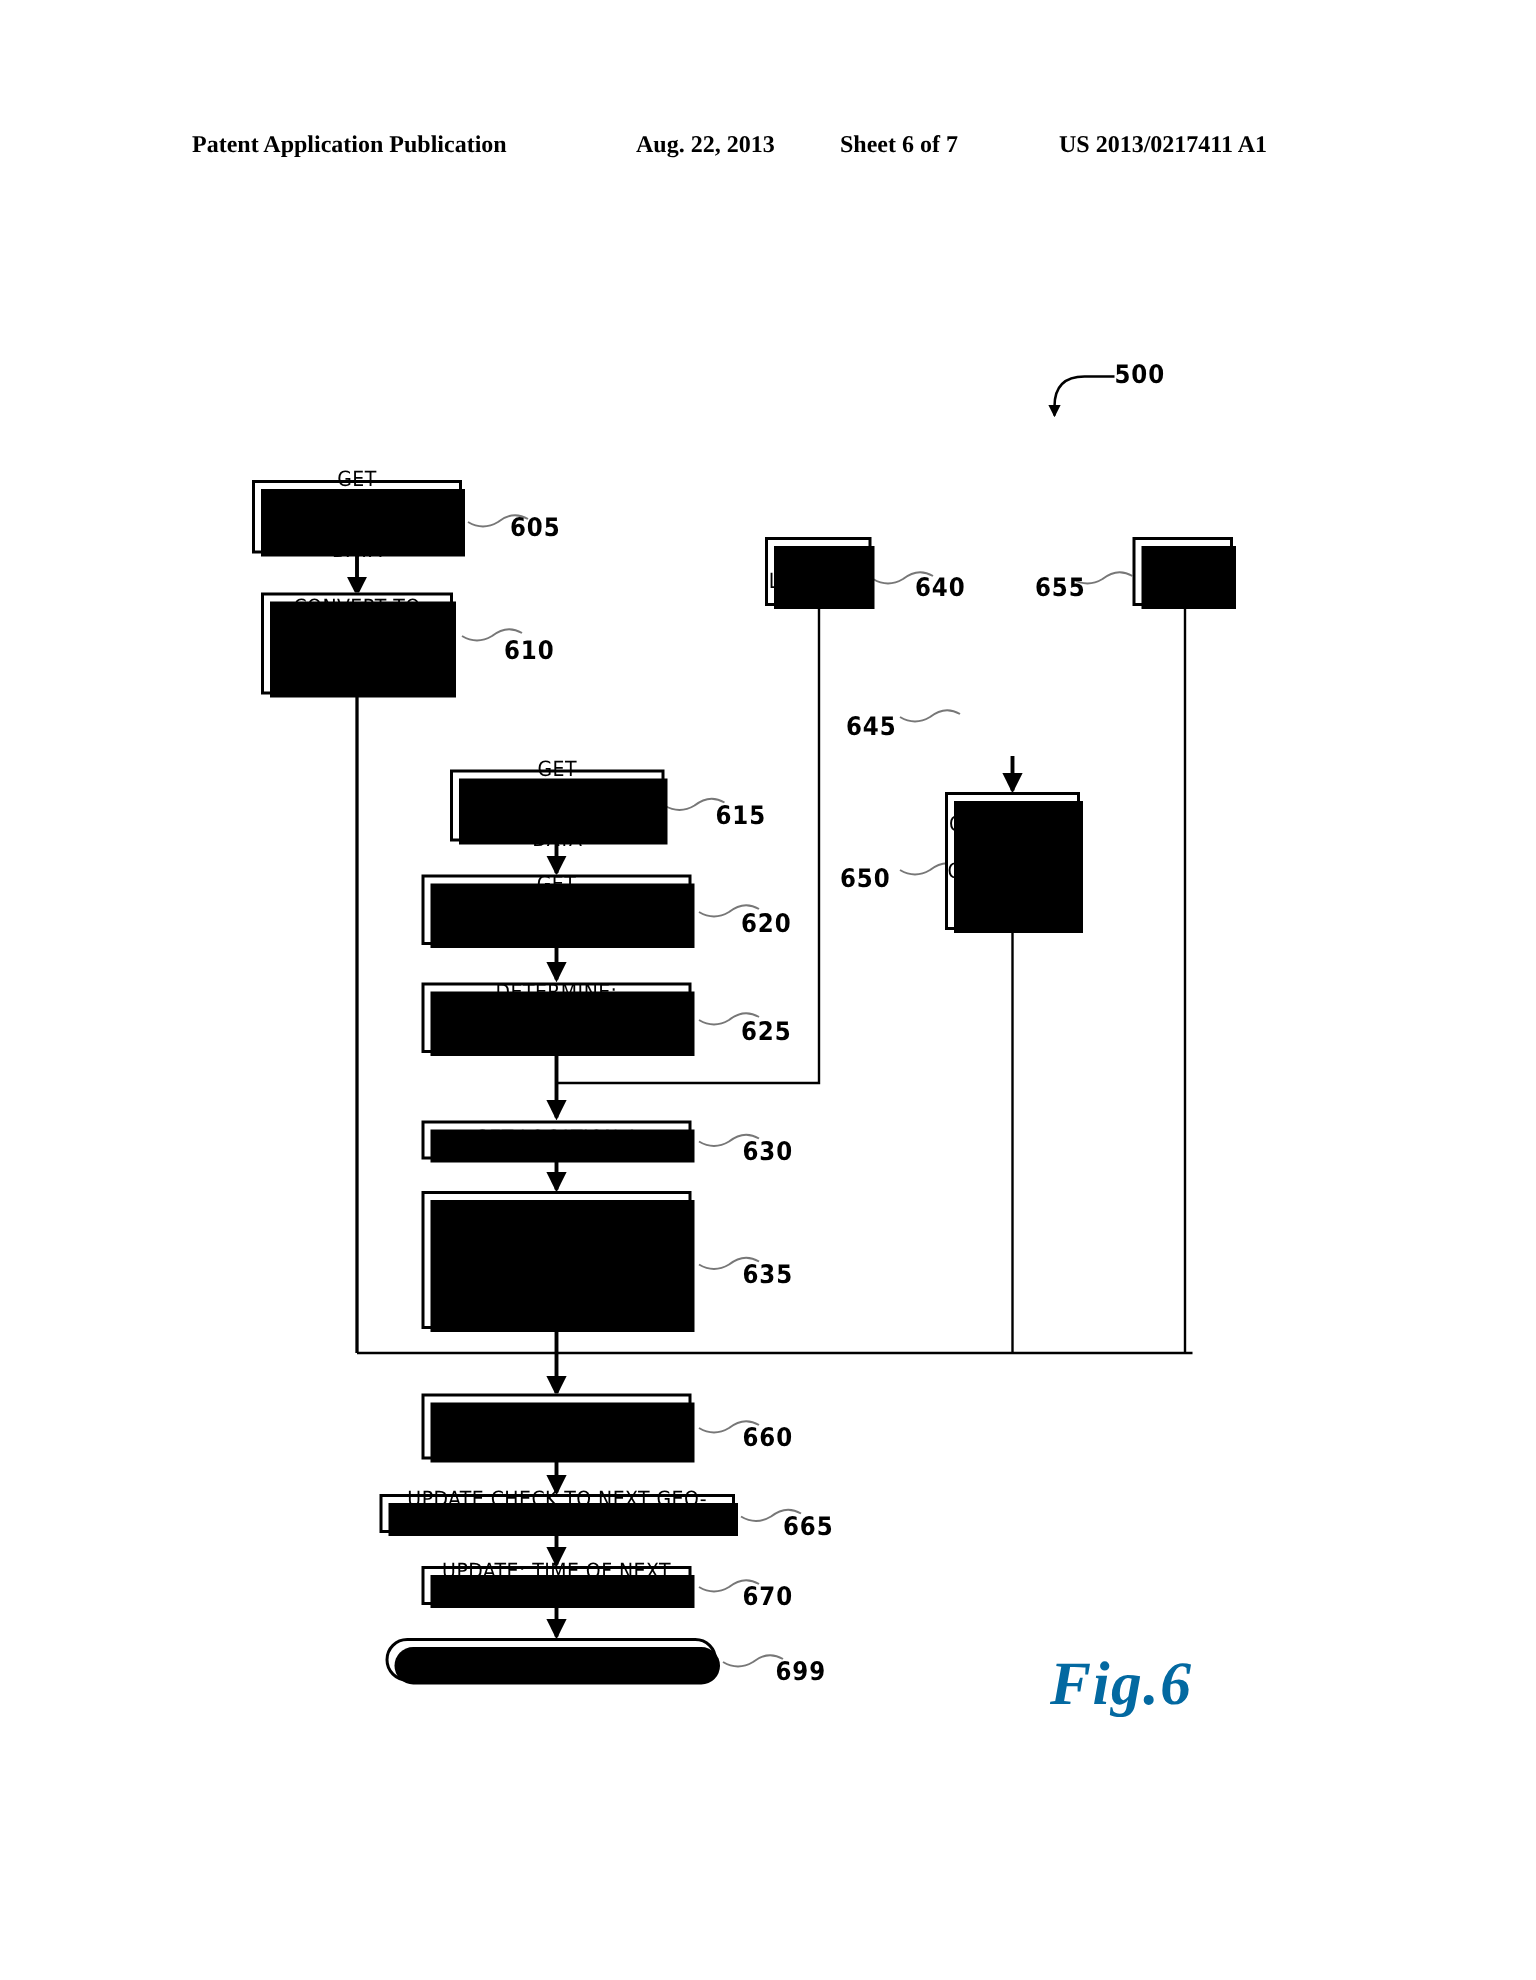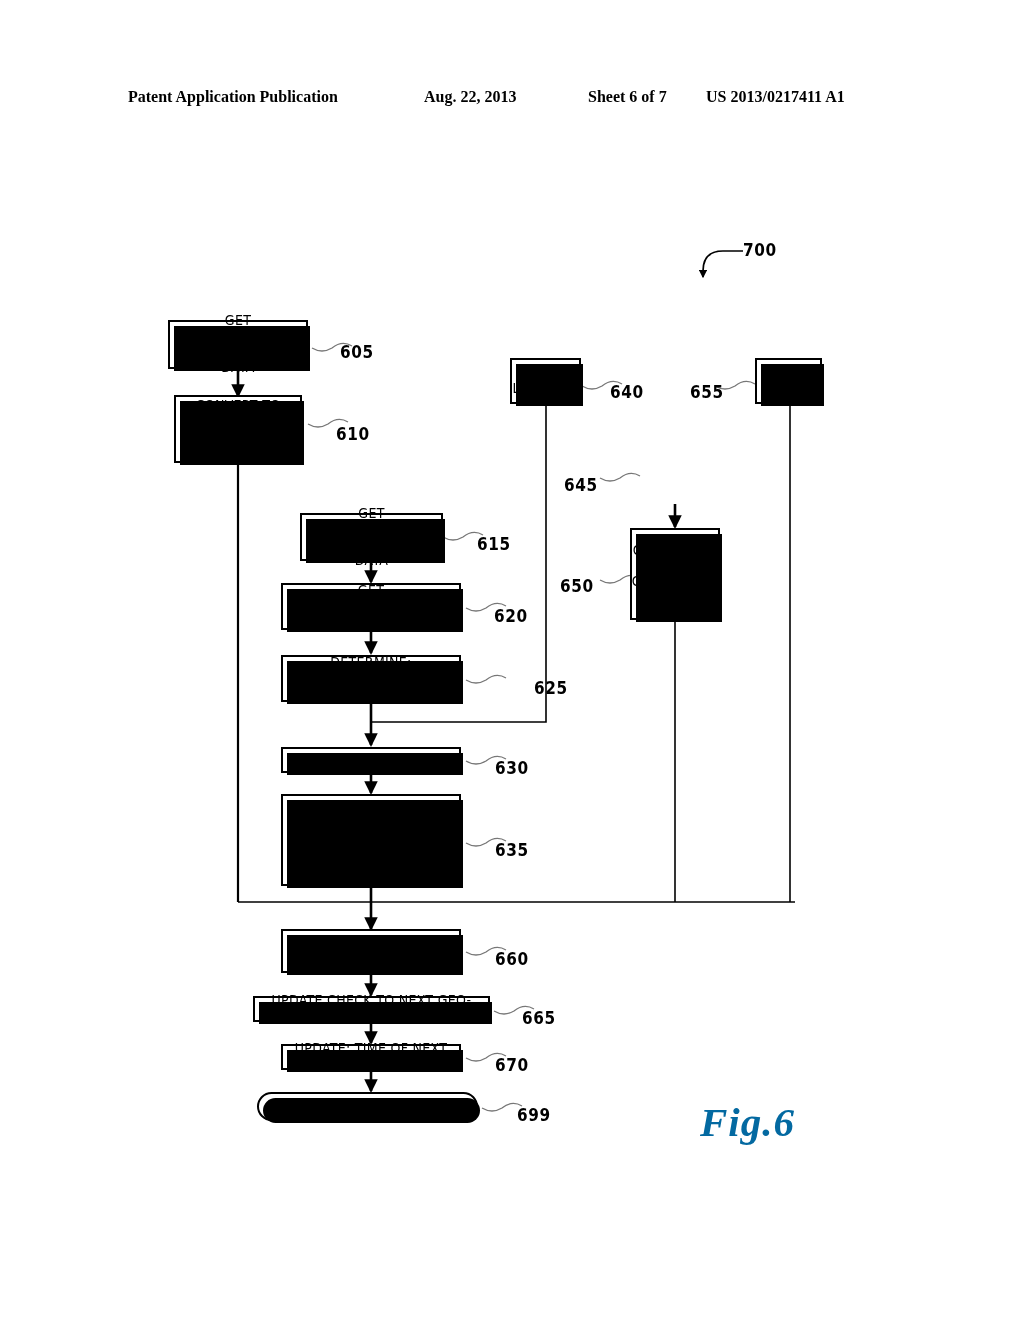--- a/index.html
+++ b/index.html
@@ -25,21 +25,21 @@
     height: 26px;
     font-family: "Liberation Serif", serif;
     font-weight: bold;
     font-size: 16px;
     color: #000;
     white-space: nowrap;
   }
   .hdr span { position: absolute; top: 0; }
   .hdr-title { left: 128px; }
   .hdr-date  { left: 424px; }
-  .hdr-sheet { left: 560px; margin-left: 28px; }
+  .hdr-sheet { left: 560px; }
   .hdr-num   { left: 706px; }
 
   
   .figlabel {
     position: absolute;
     left: 700px;
     top: 1098px;
     font-family: "Liberation Serif", serif;
     font-style: italic;
     font-weight: bold;
@@ -170,27 +170,27 @@
     <path d="M 466 952 q 10 6 20 0 q 10 -8 20 -2" fill="none" stroke="#777" stroke-width="1.3"></path>
     <path d="M 494 1011 q 10 6 20 0 q 10 -8 20 -2" fill="none" stroke="#777" stroke-width="1.3"></path>
     <path d="M 466 1058 q 10 6 20 0 q 10 -8 20 -2" fill="none" stroke="#777" stroke-width="1.3"></path>
     <path d="M 482 1108 q 10 6 20 0 q 10 -8 20 -2" fill="none" stroke="#777" stroke-width="1.3"></path>
     <path d="M 582 386 q 10 6 20 0 q 10 -8 20 -2" fill="none" stroke="#777" stroke-width="1.3"></path>
     <path d="M 600 478 q 10 6 20 0 q 10 -8 20 -2" fill="none" stroke="#777" stroke-width="1.3"></path>
     <path d="M 600 580 q 10 6 20 0 q 10 -8 20 -2" fill="none" stroke="#777" stroke-width="1.3"></path>
     <path d="M 715 386 q 10 6 20 0 q 10 -8 20 -2" fill="none" stroke="#777" stroke-width="1.3"></path>
   </svg>
 
-  <div class="ref" style="left:743px; top:240px;">700</div>
+  <div class="ref" style="left:743px; top:240px;">500</div>
 
   <div class="ref" style="left:340px; top:342px;">605</div>
   <div class="ref" style="left:336px; top:424px;">610</div>
   <div class="ref" style="left:477px; top:534px;">615</div>
   <div class="ref" style="left:494px; top:606px;">620</div>
-  <div class="ref" style="left:494px; top:678px;margin-left:40px;">625</div>
+  <div class="ref" style="left:494px; top:678px;">625</div>
   <div class="ref" style="left:495px; top:758px;">630</div>
   <div class="ref" style="left:495px; top:840px;">635</div>
   <div class="ref" style="left:610px; top:382px;">640</div>
   <div class="ref" style="left:564px; top:475px;">645</div>
   <div class="ref" style="left:560px; top:576px;text-align:center;">650</div>
   <div class="ref" style="left:690px; top:382px;">655</div>
   <div class="ref" style="left:495px; top:949px;">660</div>
   <div class="ref" style="left:522px; top:1008px;">665</div>
   <div class="ref" style="left:495px; top:1055px;">670</div>
   <div class="ref" style="left:517px; top:1105px;">699</div>

